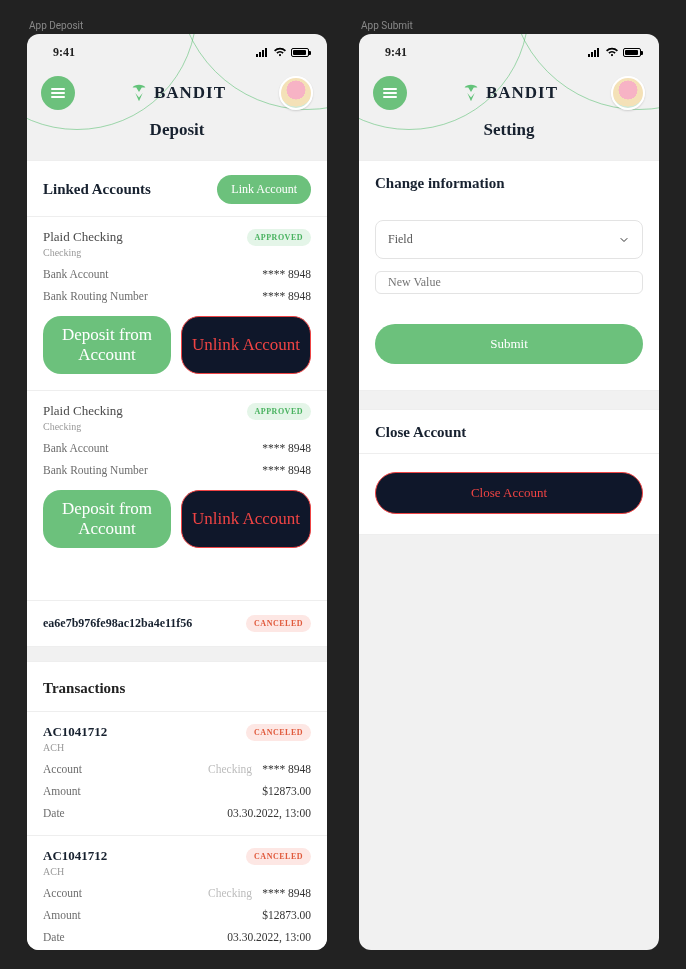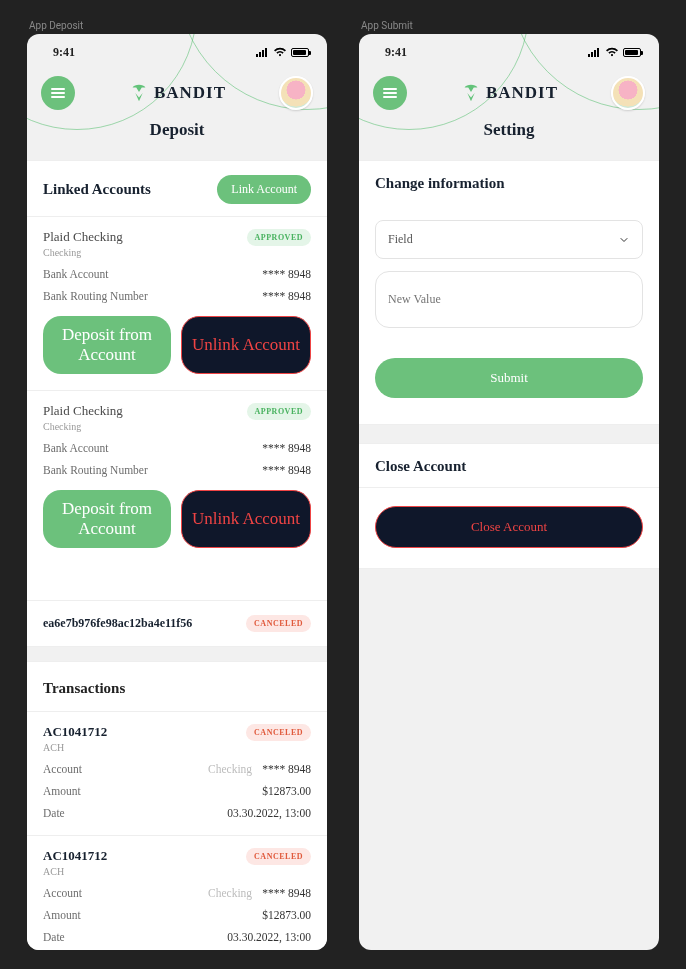--- a/index.html
+++ b/index.html
@@ -196,22 +196,22 @@
     display:flex; justify-content:space-between; align-items:center;
     font-size:12px; color:#555;
     background:#fff;
     margin-top:16px;
   }
   .chev{
     width:12px; height:12px; display:block;
   }
   .input-box{
     border:1px solid #e3e3e3;
-    border-radius:14px;
-    padding:20px 12px;
+    border-radius:6px;
+    padding:3px 12px;
     font-size:12px; color:#000000;
     background:#fff;
     margin-top:12px;
   }
   input.input-box{ width:100%; font-family:inherit; outline:none;}
   .submit-wrap{ padding:0 16px 22px; margin-top:8px;}
   .close-wrap{ padding:18px 16px 0;}
 </style>
 </head>
 <body>

